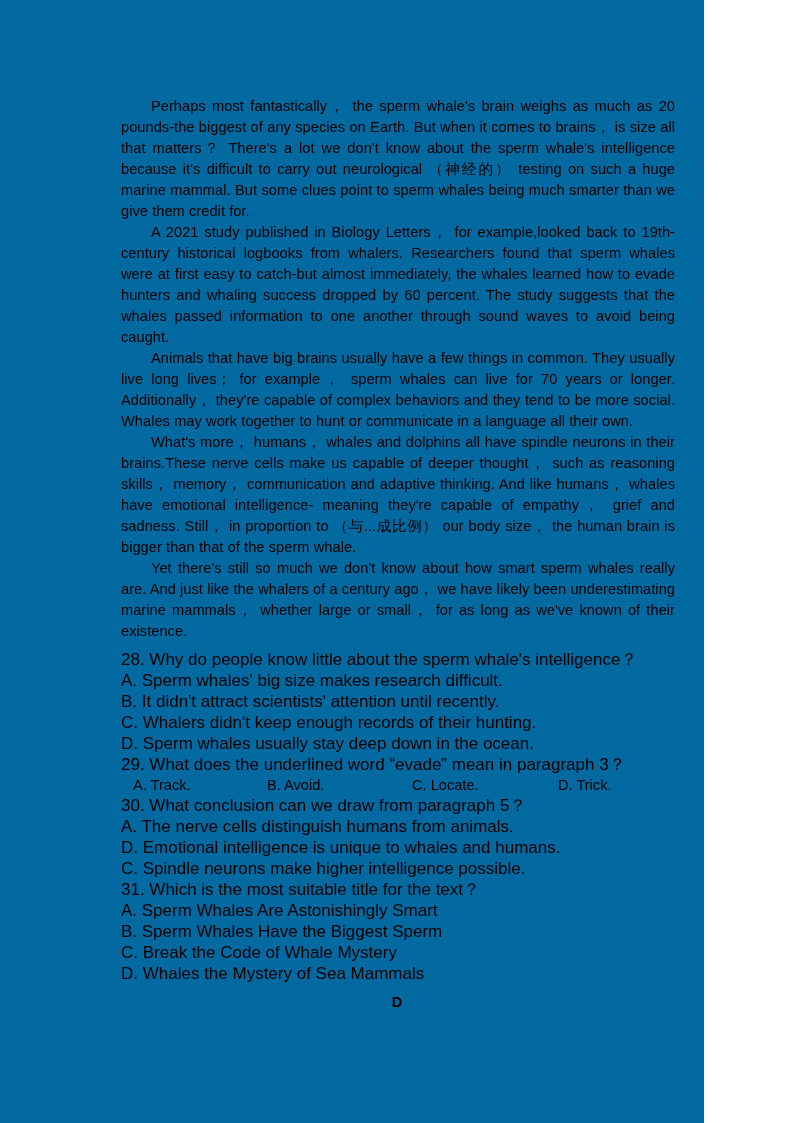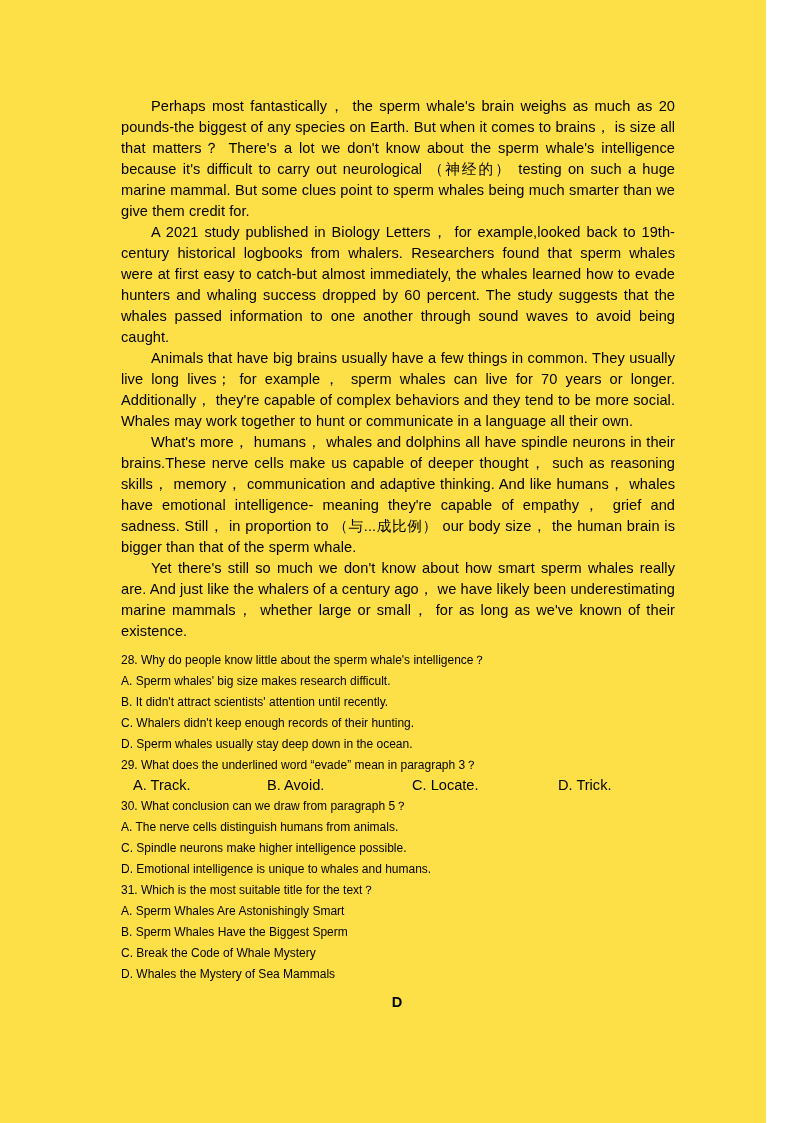--- a/index.html
+++ b/index.html
@@ -12,23 +12,23 @@
     height: 1123px;
     font-family: "Liberation Sans", "DejaVu Sans", sans-serif;
     color: #000000;
     position: relative;
     overflow: hidden;
   }
   .page {
     position: absolute;
     left: 0;
     top: 0;
-    width: 766px;
+    width: 704px;
     height: 1123px;
-    background: #fde047;
+    background: #0369a1;
   }
   .content {
     position: absolute;
     left: 121px;
     top: 96px;
     width: 554px;
   }
   p.para {
     margin: 0;
     padding: 0;
@@ -42,21 +42,21 @@
     hyphens: none;
   }
   .questions {
     margin-top: 8px;
   }
   .qline {
     margin: 0;
     padding: 0;
     text-align: left;
     text-indent: 0;
-    font-size: 12px;
+    font-size: 17px;
     line-height: 20.9px;
     white-space: nowrap;
   }
   .opt-row {
     display: block;
     position: relative;
     height: 20.9px;
     font-size: 14.6px;
     line-height: 20.9px;
   }
@@ -108,22 +108,22 @@
           <span class="col c0">A. Track.</span>
           <span class="col c1">B. Avoid.</span>
           <span class="col c2">C. Locate.</span>
           <span class="col c3">D. Trick.</span>
         </div>
       </div>
 
       <div>
         <p class="qline">30. What conclusion can we draw from paragraph 5？</p>
         <p class="qline">A. The nerve cells distinguish humans from animals.</p>
+        <p class="qline">D. Emotional intelligence is unique to whales and humans.</p>
         <p class="qline">C. Spindle neurons make higher intelligence possible.</p>
-        <p class="qline">D. Emotional intelligence is unique to whales and humans.</p>
       </div>
 
       <div>
         <p class="qline">31. Which is the most suitable title for the text？</p>
         <p class="qline">A. Sperm Whales Are Astonishingly Smart</p>
         <p class="qline">B. Sperm Whales Have the Biggest Sperm</p>
         <p class="qline">C. Break the Code of Whale Mystery</p>
         <p class="qline">D. Whales the Mystery of Sea Mammals</p>
       </div>
 

